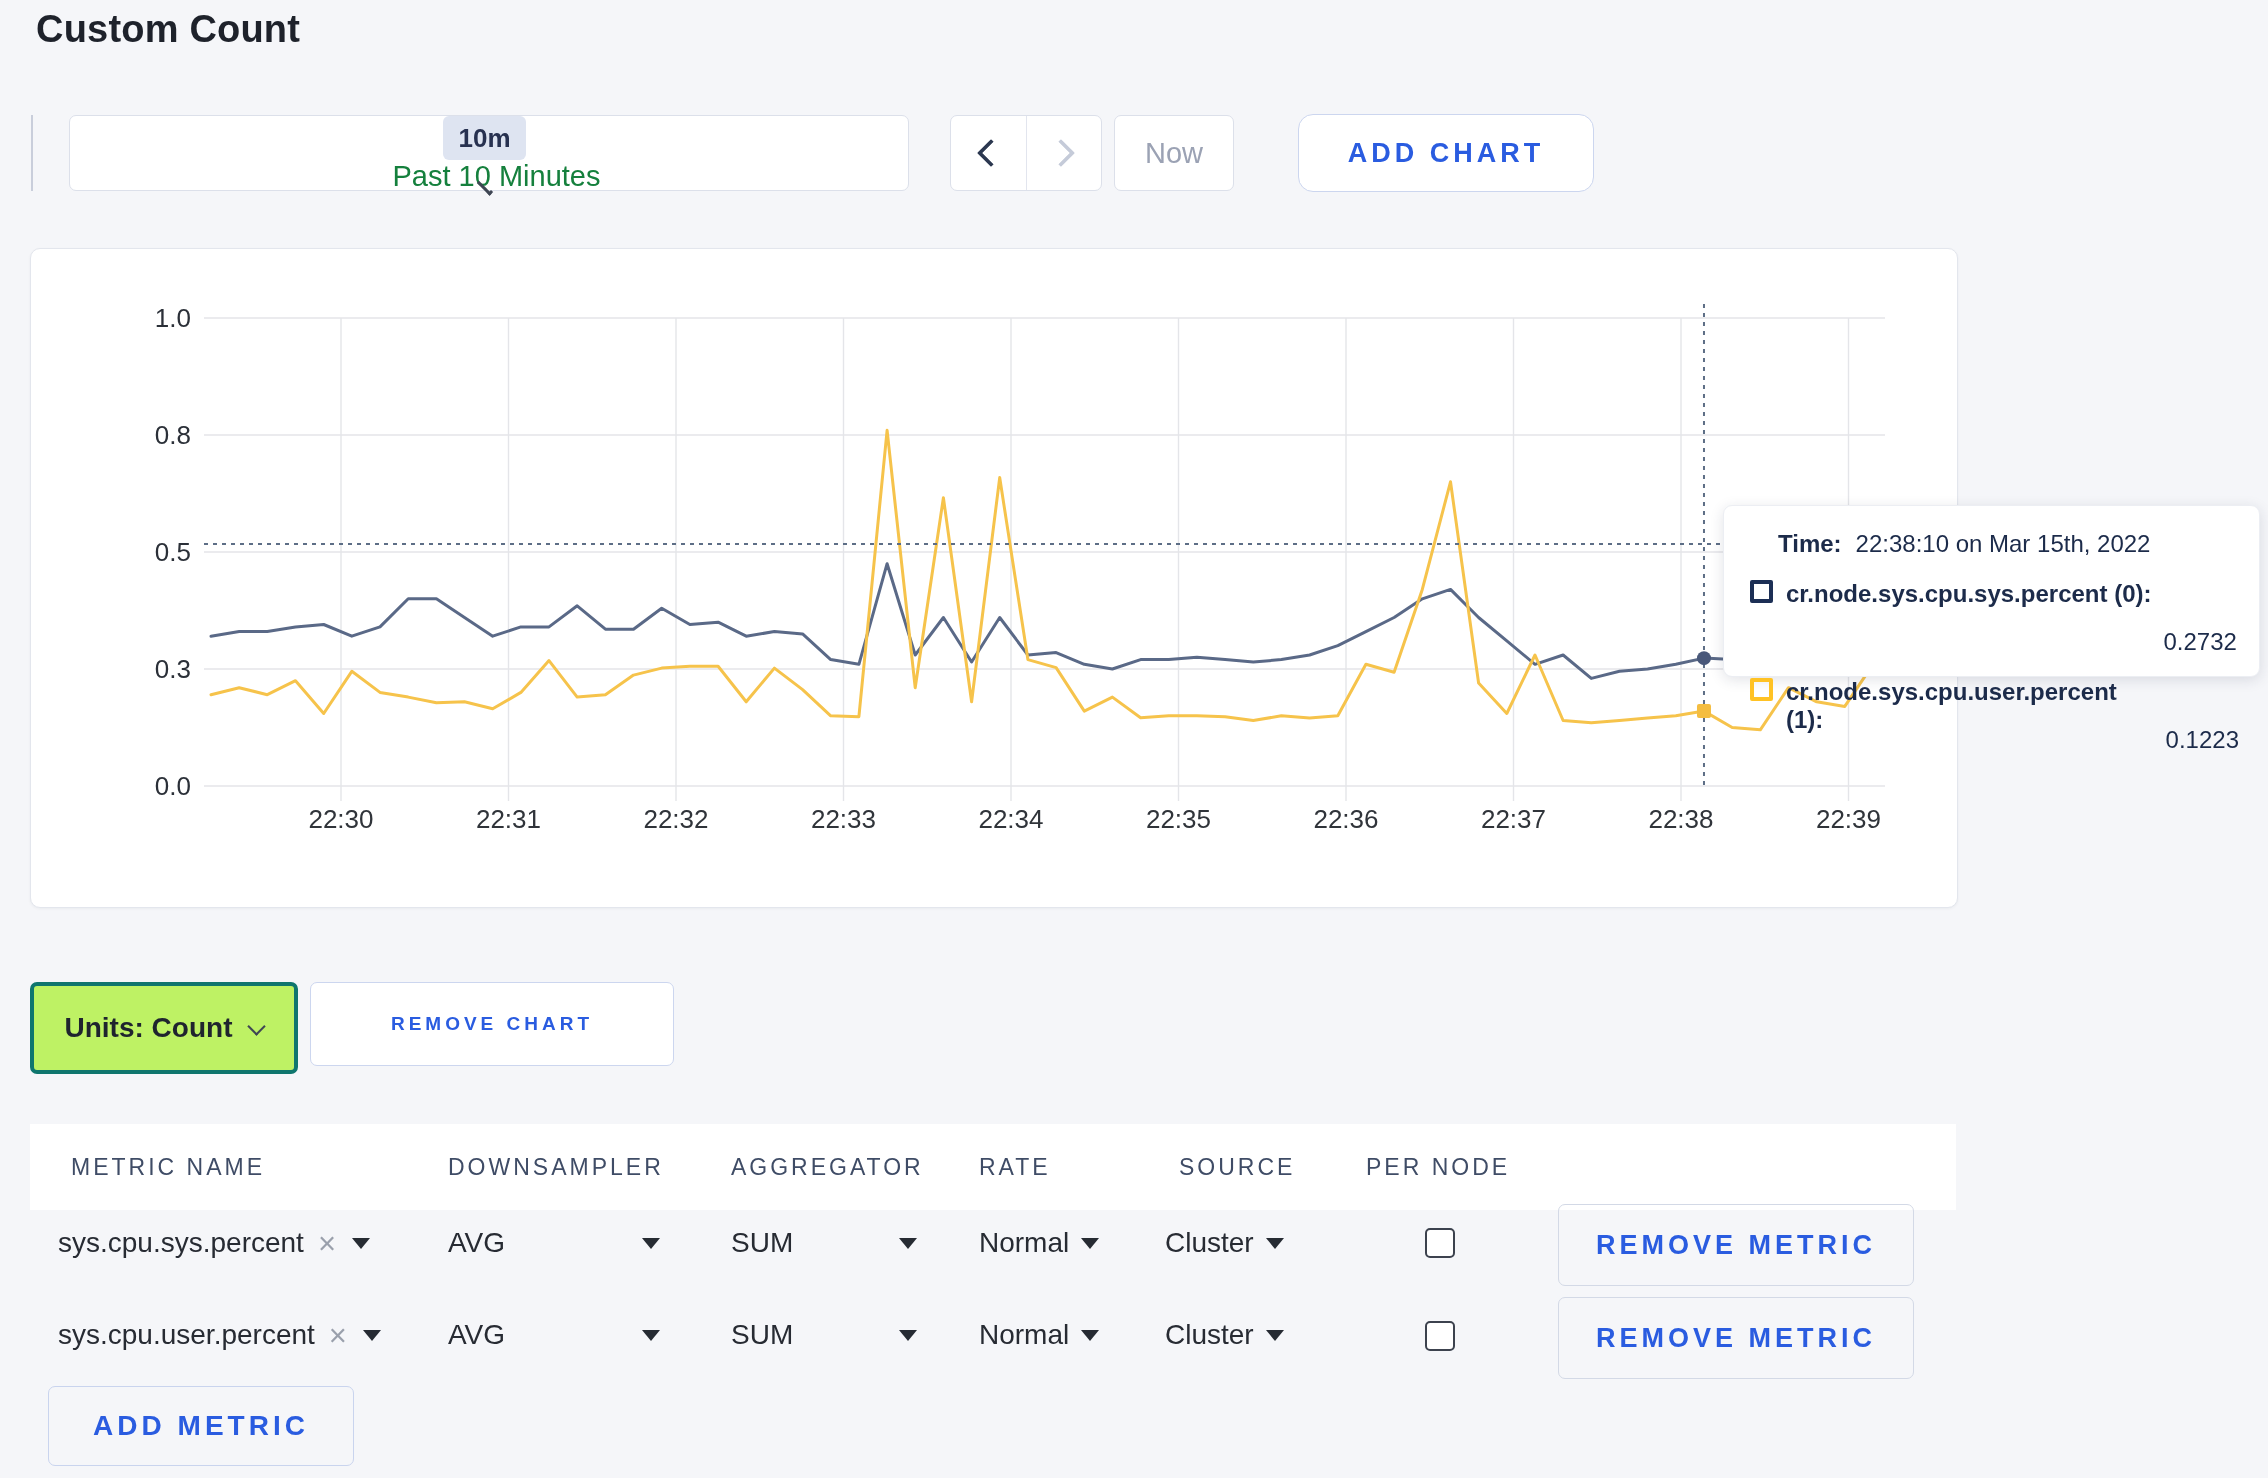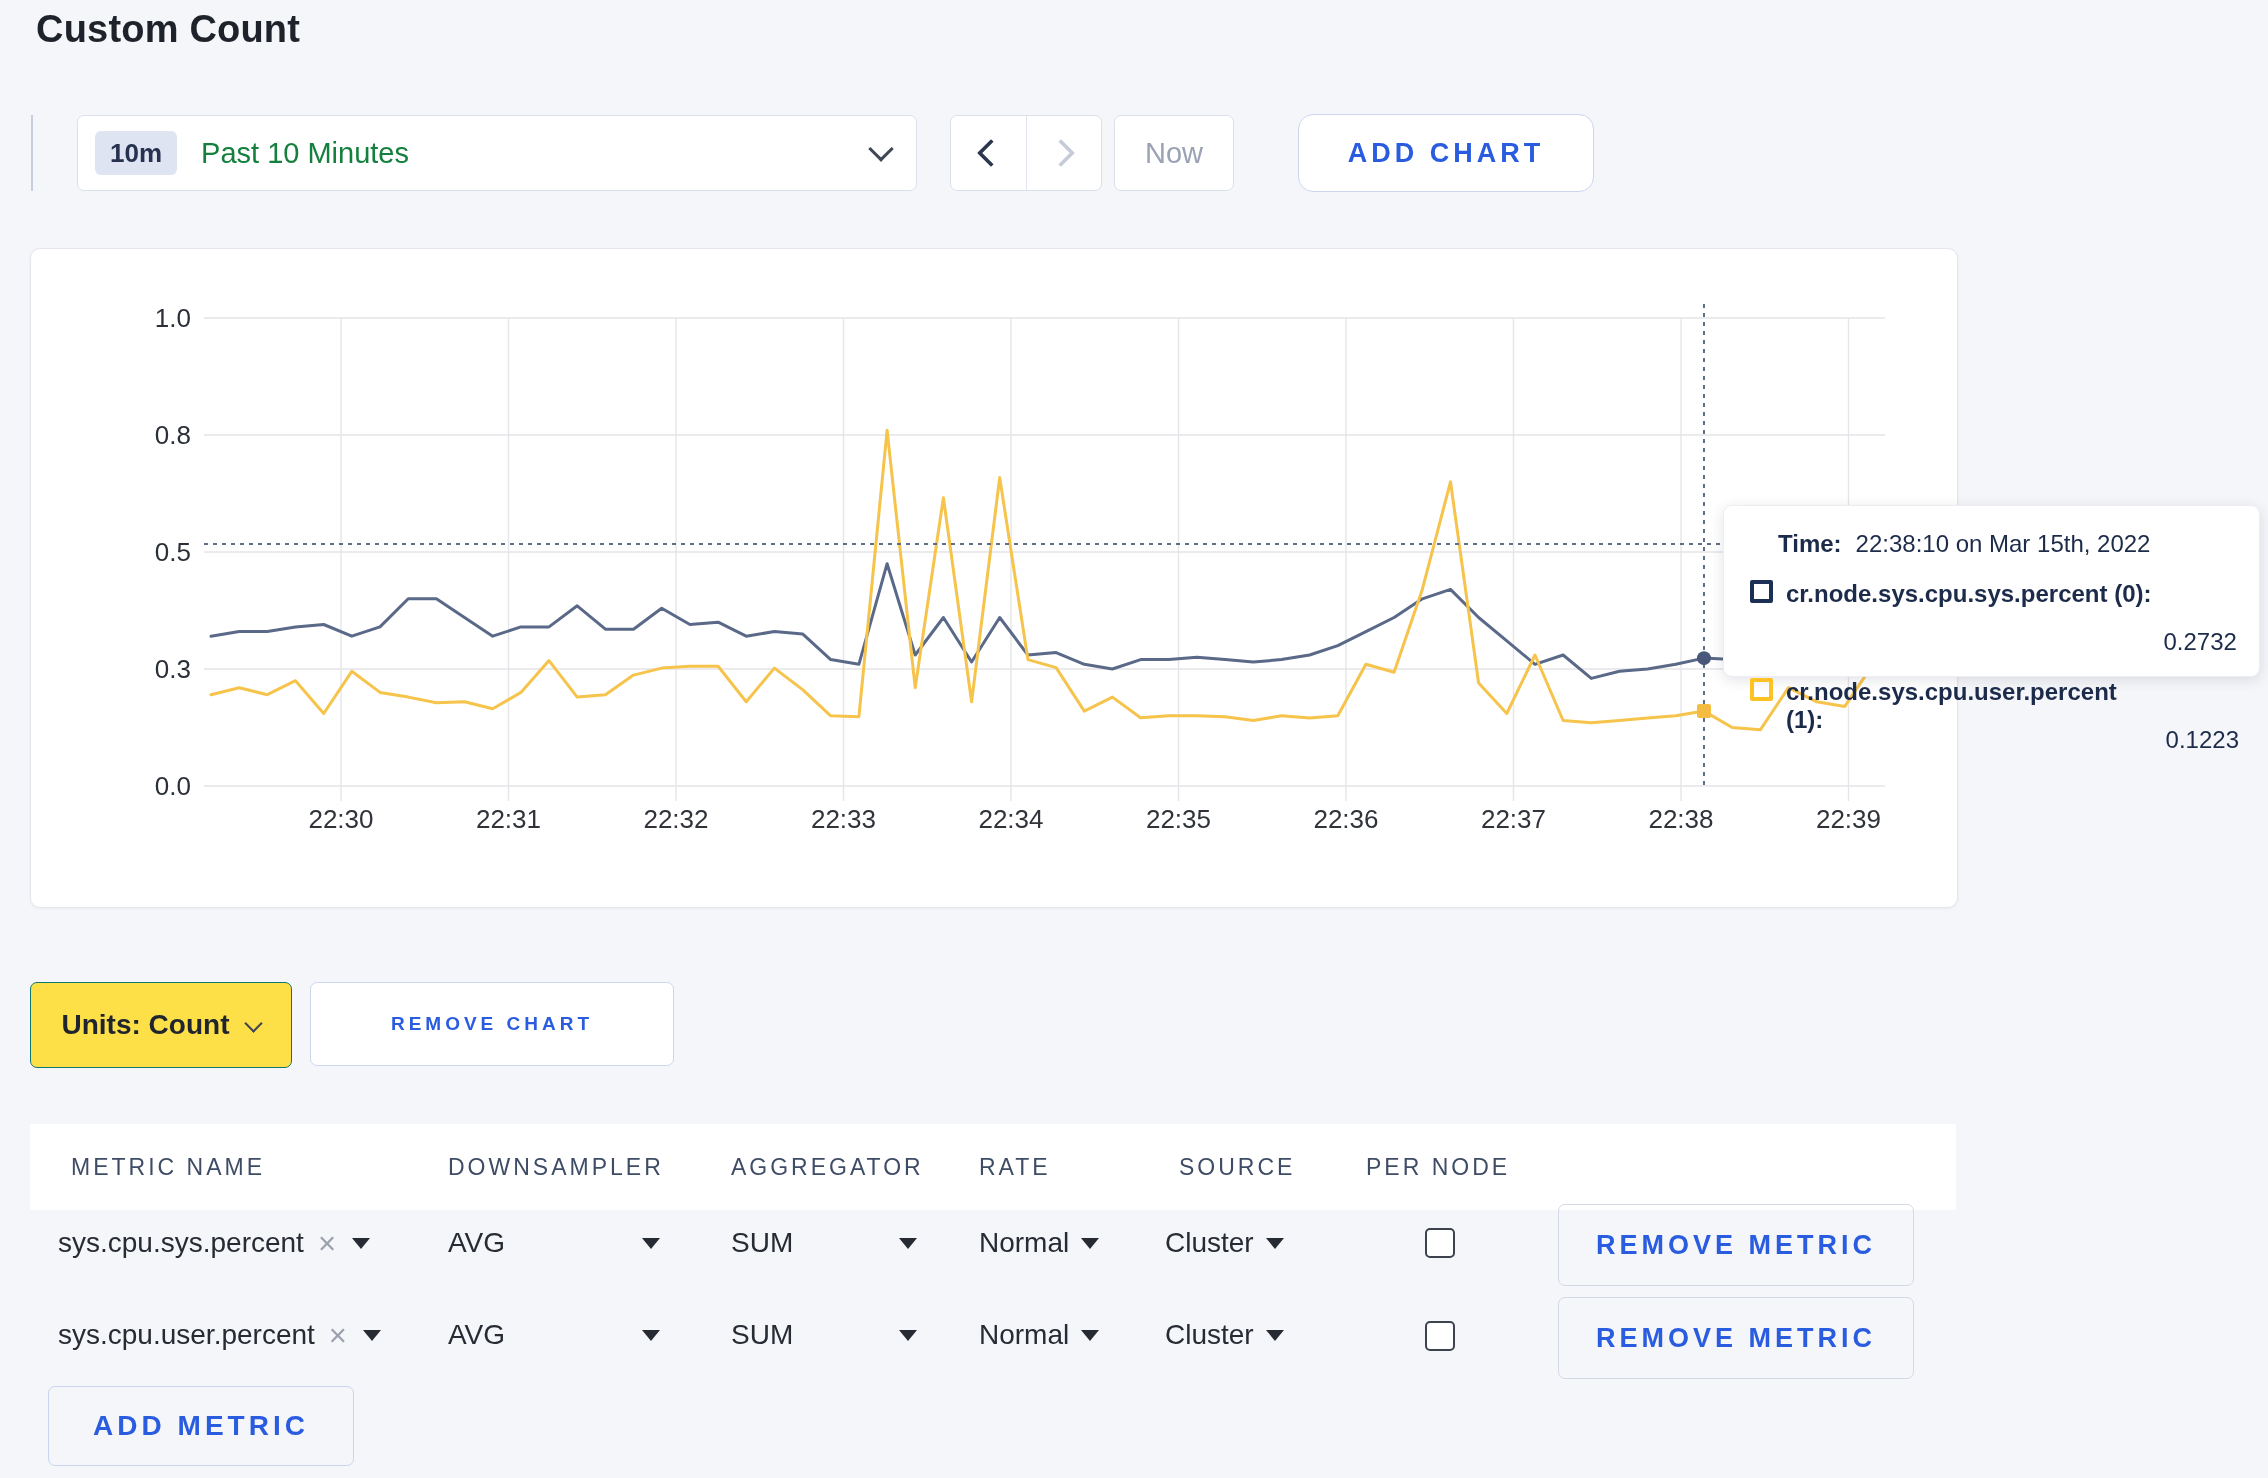--- a/index.html
+++ b/index.html
@@ -6,22 +6,22 @@
   body{
     width:2268px;height:1478px;position:relative;overflow:hidden;
     background:#f5f6f9;font-family:"Liberation Sans", sans-serif;color:#23272f;
   }
   .abs{position:absolute;}
   
   .page-title{left:36px;top:8px;font-size:38px;font-weight:600;color:#1e222b;letter-spacing:.2px;}
   
   .vdiv{left:31px;top:115px;width:2px;height:76px;background:#c9cedb;}
   .time-select{
-    left:77px;top:115px;width:840px;height:76px;background:#fff;border:1px solid #dce0ea;
-    border-radius:7px;display:flex;align-items:center;box-sizing:border-box;padding:0 26px 0 17px;cursor:pointer;
+    left:69px;top:115px;width:840px;height:76px;background:#fff;border:1px solid #dce0ea;
+    border-radius:7px;display:flex;align-items:center;box-sizing:border-box;padding:0 26px 0 17px;cursor:pointer;flex-direction:column;
   }
   .tw-badge{
     background:#dee4f1;color:#273150;font-weight:bold;font-size:26px;border-radius:6px;
     padding:9px 15px;line-height:1;
   }
   .tw-label{font-size:29px;color:#15803d;margin-left:24px;flex:1;}
   .chev{width:15px;height:15px;border-right:3px solid #3f4654;border-bottom:3px solid #3f4654;
     transform:rotate(45deg);margin-top:-8px;}
   .chev.small{width:11px;height:11px;border-width:2.5px;margin-top:-4px;}
   .nav-group{
@@ -56,21 +56,21 @@
     padding:24px 20px 20px 26px;color:#1c2b4a;z-index:5;
   }
   .tt-time{margin-left:28px;font-size:24px;}
   .tt-time .tt-label{font-weight:bold;margin-right:14px;}
   .tt-row{margin-top:22px;font-size:24px;display:flex;}
   .tt-row .tt-label{font-weight:bold;}
   .tt-row .tt-val{margin-left:12px;margin-top:48px;}
   .sq{display:inline-block;width:15px;height:15px;border:4px solid #1c2f55;border-radius:2px;margin-right:13px;flex:none;}
   
   .units-box{
-    left:30px;top:982px;width:260px;height:84px;background:#fde047;border:1px solid #0f766e;border-radius:7px;
+    left:30px;top:982px;width:260px;height:84px;background:#bef264;border:4px solid #0f766e;border-radius:7px;
     display:flex;align-items:center;justify-content:center;gap:18px;cursor:pointer;
   }
   .units-box span.lbl{font-size:28px;font-weight:600;color:#1f242e;}
   .remove-chart-btn{left:310px;top:982px;width:364px;height:84px;font-size:19px;}
   
   .table-header{left:30px;top:1124px;width:1926px;height:86px;background:#fff;}
   .th{position:absolute;top:30px;font-size:23px;letter-spacing:3px;color:#3f4c66;font-weight:500;white-space:nowrap;}
   .cell{position:absolute;font-size:28px;color:#272b33;display:flex;align-items:center;white-space:nowrap;}
   .tri{width:0;height:0;border-left:9px solid transparent;border-right:9px solid transparent;border-top:11px solid #262b33;}
   .x-icon{color:#9aa0ac;font-size:31px;margin:0 0 0 14px;line-height:1;cursor:pointer;}

